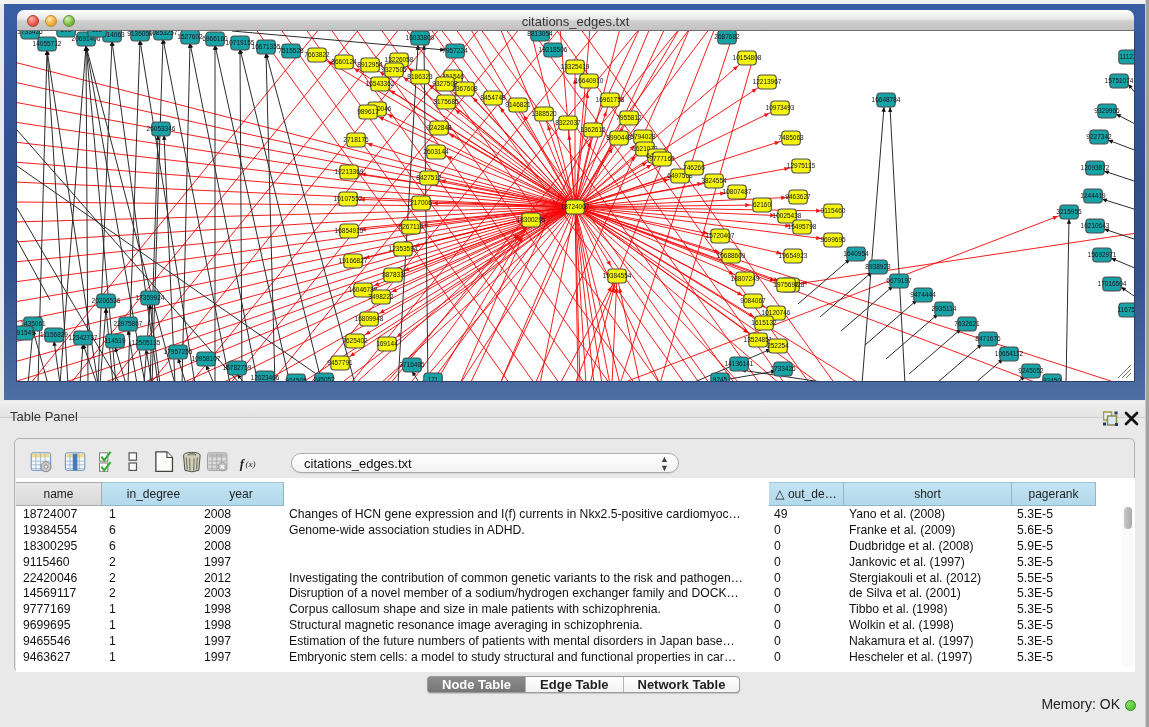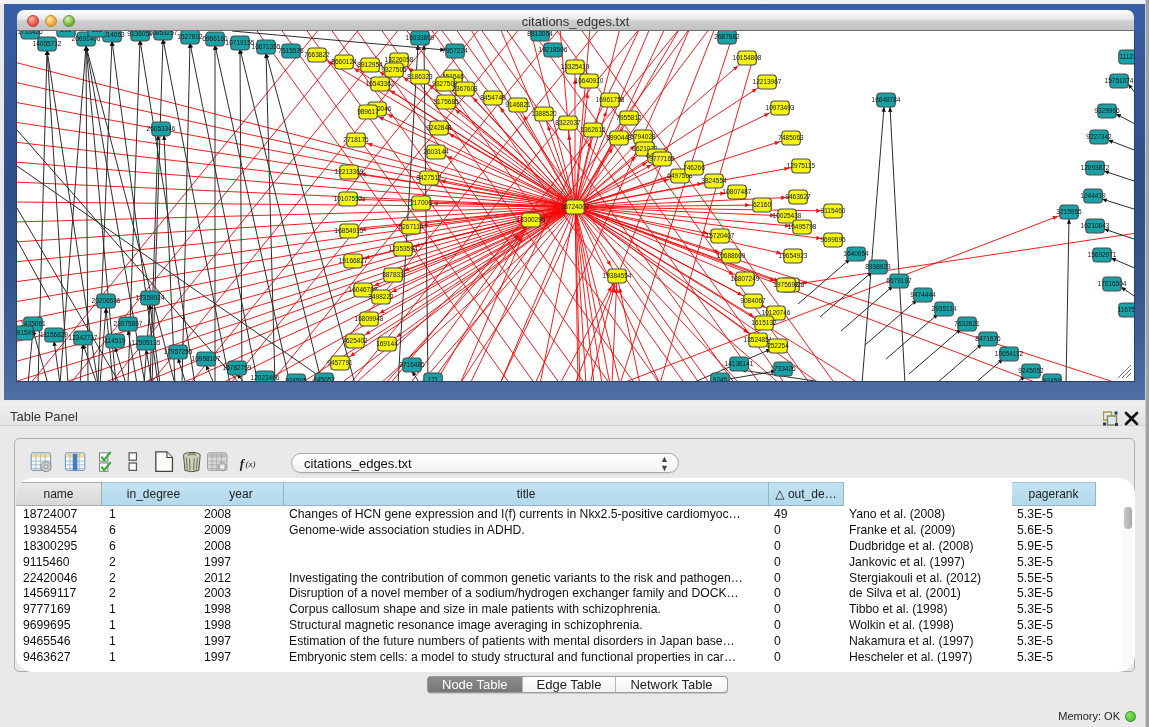--- a/index.html
+++ b/index.html
@@ -9,56 +9,56 @@
 #topstrip {position:absolute;left:0;top:0;width:1149px;height:4px;background:#f2f2f2;}
 #win { position:absolute; left:17px; top:10px; width:1117px; height:371px; }
 #titlebar { position:absolute; left:0; top:0; width:1117px; height:21px;
   border-radius:7px 7px 0 0;
   background:linear-gradient(180deg,#fdfdfd 0%,#e8e8e8 45%,#cfcfcf 55%,#c2c2c2 100%);
   border-bottom:1px solid #6e6e6e; }
 #titlebar .tl { position:absolute; top:4.5px; width:12px; height:12px; border-radius:50%; }
 #title { position:absolute; top:4px; width:100%; text-align:center; font-size:13px; color:#333; }
 #canvas { position:absolute; left:-1px; top:21px; width:1119px; height:351px; background:#fff; overflow:hidden; border:1px solid #27406e; border-top:none;}
 #tpanel { position:absolute; left:0; top:400px; width:1149px; height:327px; background:#e9e9e9; }
-#tphead { position:absolute; left:0; top:1px; width:1149px; height:25px;
+#tphead { position:absolute; left:0; top:1px; width:1149px; height:17px;
   background:linear-gradient(180deg,#f0f0f0,#e3e3e3); border-bottom:1px solid #cfcfcf;}
 #tphead .t { position:absolute; left:10px; top:8px; font-size:13px; color:#333; }
 #container { position:absolute; left:14px; top:38px; width:1121px; height:234px;
   background:#e9e9e9; border:1px solid #b2b2b2; border-radius:5px; }
 #toolbar { position:absolute; left:4px; top:12px; height:24px; }
 #combo { position:absolute; left:276px; top:14px; width:388px; height:20px;
   border:1px solid #ababab; border-radius:10px;
   background:linear-gradient(180deg,#ffffff,#f2f2f2); font-size:13px; color:#111;
   line-height:19px; padding-left:12px; box-shadow:0 1px 1px rgba(0,0,0,0.08);}
 #combo .ar { position:absolute; right:9px; top:1px; font-size:9px; color:#444; letter-spacing:0; line-height:9px;}
-#table { position:absolute; left:1px; top:39px; width:1119px; height:194px; background:#fff; overflow:hidden;border-radius:17px;}
+#table { position:absolute; left:1px; top:39px; width:1119px; height:194px; background:#fff; overflow:hidden;}
 #thead { position:absolute; left:0; top:4px; width:1119px; height:24px; background:#fff; }
 .th { position:absolute; top:0; height:24px; background:linear-gradient(180deg,#c3e3f2,#b2d9ec);
   border-right:1px solid #8fb7c9; border-top:1px solid #9fc6d8; border-bottom:1px solid #8fb7c9;
   font-size:12px; color:#222; text-align:center; line-height:23px; }
 .th.gray { background:linear-gradient(180deg,#e8e8e8,#d8d8d8); border-color:#aaa; }
 #tbody { position:absolute; left:0; top:28px; width:1119px; }
 .tr { position:relative; height:15.9px; font-size:12.2px; color:#111; white-space:nowrap; }
 .c { position:absolute; top:1px; overflow:hidden; }
 .c0 { left:7px; width:80px; }
 .c1 { left:93px; width:90px; }
 .c2 { left:188px; width:80px; }
 .c3 { left:273px; width:480px; }
 .c4 { left:758px; width:70px; }
 .c5 { left:833px; width:165px; }
 .c6 { left:1001px; width:80px; }
 #vsb { position:absolute; right:2px; top:28px; width:11px; height:160px; background:#fafafa; }
 #vsb .thumb { position:absolute; left:1.5px; top:1px; width:8px; height:22px; background:linear-gradient(90deg,#c8c8c8,#a9a9a9); border-radius:4px;}
 #tabs { position:absolute; left:427px; top:276px; height:17px; display:flex;
   border:1px solid #9a9a9a; border-radius:4px; overflow:hidden; background:#be185d;
-  box-shadow:0 1px 1px rgba(0,0,0,0.15);}
+  box-shadow:0 1px 1px rgba(0,0,0,0.15);font-weight:bold;}
 #tabs .seg { height:100%; font-size:13px; line-height:16px; padding:0 14px; color:#222; background:linear-gradient(180deg,#ffffff,#f2f2f2); border-right:1px solid #b5b5b5;}
 #tabs .seg.sel { background:linear-gradient(180deg,#8d8d8d,#767676); color:#fff; }
 #tabs .seg:last-child { border-right:none; }
-#status { position:absolute; right:13px; top:310px; font-size:11px; color:#222; }
+#status { position:absolute; right:13px; top:296px; font-size:14px; color:#222; }
 #status .dot { display:inline-block; width:11px; height:11px; border-radius:50%;
   background:radial-gradient(circle at 35% 30%,#8ce06a,#3cb61e); border:1px solid #2a8f12;
   vertical-align:-2px; margin-left:5px;}
 #paneicons { position:absolute; right:10px; top:10px; }
 </style></head>
 <body>
 <div id="topstrip"></div>
 <div id="desk"></div>
 <div id="rframe"></div>
 <div id="win">
@@ -811,22 +811,22 @@
         </g>
         <text x="228" y="18" font-size="14" font-style="italic" font-weight="bold" fill="#222" font-family="Liberation Serif, serif">f</text>
         <text x="234" y="17" font-size="10" font-style="italic" fill="#222" font-family="Liberation Serif, serif">(x)</text>
       </svg>
     <div id="combo">citations_edges.txt<span class="ar">▲<br>▼</span></div>
     <div id="table">
       <div id="thead">
         <div class="th gray" style="left:0px;width:86px;">name</div>
         <div class="th" style="left:86px;width:104px;">in_degree</div>
         <div class="th" style="left:183px;width:85px;">year</div>
-        <div class="th" style="left:268px;width:485px;">title</div>
         <div class="th" style="left:753px;width:75px;">△ out_de…</div>
+        <div class="th" style="left:828px;width:168px;">short</div>
         <div class="th" style="left:996px;width:84px;">pagerank</div>
       </div>
       <div id="tbody">
 <div class="tr">
             <div class="c c0">18724007</div>
             <div class="c c1">1</div>
             <div class="c c2">2008</div>
             <div class="c c3">Changes of HCN gene expression and I(f) currents in Nkx2.5-positive cardiomyoc…</div>
             <div class="c c4">49</div>
             <div class="c c5">Yano et al. (2008)</div>

